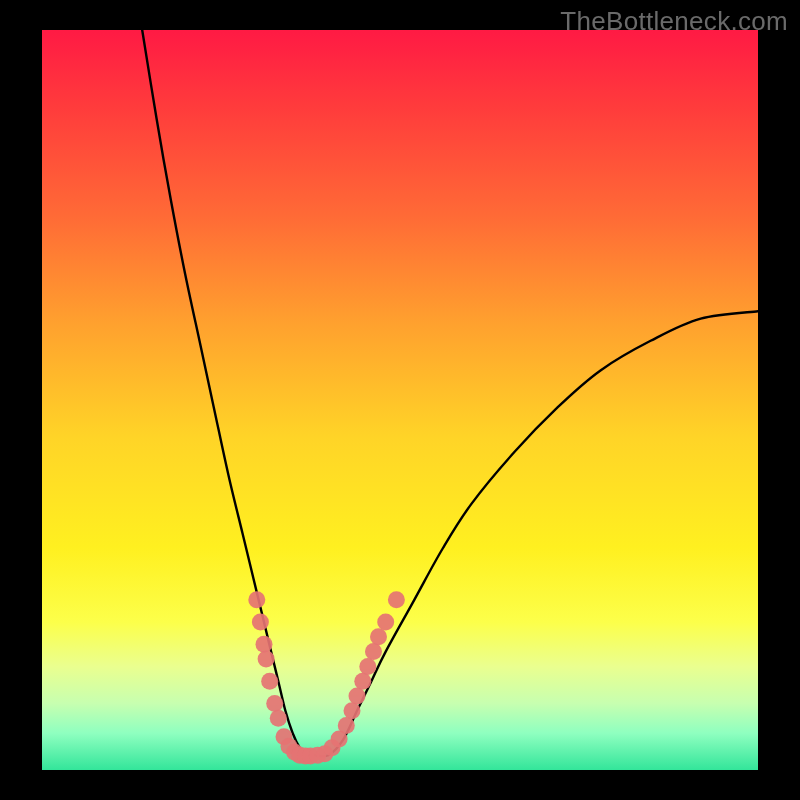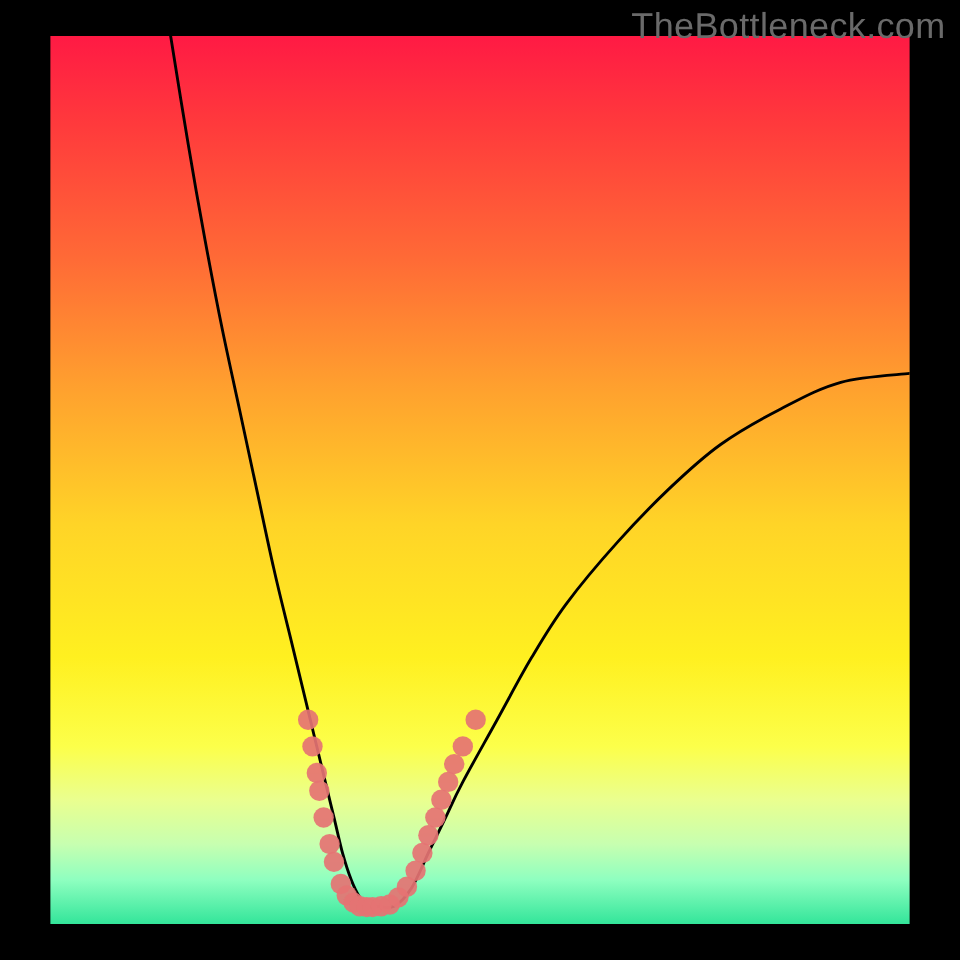--- a/index.html
+++ b/index.html
@@ -36,21 +36,21 @@
       #eaff8f 86%,
       #c7ffb0 91%,
       #8fffc0 95%,
       #33e59a 100%);
   }
   .watermark {
     position: absolute;
     top: 6px;
     right: 12px;
     color: #6a6a6a;
-    font-size: 30px;
+    font-size: 26px;
     font-weight: 500;
     letter-spacing: 0.3px;
     user-select: none;
   }
   svg.curve {
     position: absolute;
     left: 0;
     top: 0;
     width: 716px;
     height: 740px;

